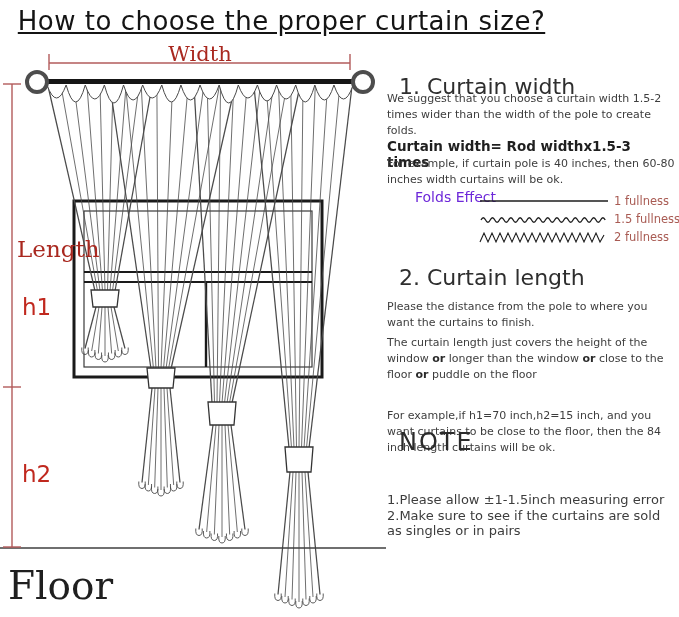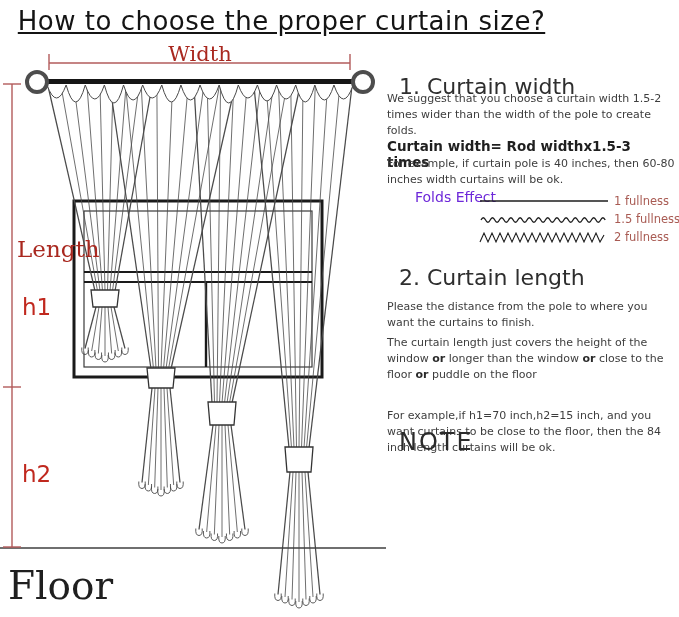--- a/index.html
+++ b/index.html
@@ -219,13 +219,15 @@
 
 <div class="abs col body-text" style="top:299px;">Please the distance from the pole to where you want the curtains to finish.</div>
 
 <div class="abs col body-text" style="top:335px;"><span>The curtain length just covers the height of the window </span><span class="bold">or</span><span> longer than the window </span><span class="bold">or</span><span> close to the floor </span><span class="bold">or</span><span> puddle on the floor</span></div>
 
 <div class="abs col body-text" style="top:408px;">For example,if h1=70 inch,h2=15 inch, and you want curtains to be close to the floor, then the 84 inch length curtains will be ok.</div>
 
 <div class="abs" id="note-heading">NOTE</div>
 
 <div class="abs" id="note-list">
+  <p class="note-item">1.Please allow ±1-1.5inch measuring error</p>
+  <p class="note-item">2.Make sure to see if the curtains are sold as singles or in pairs</p>
 </div>
 
 </body></html>

